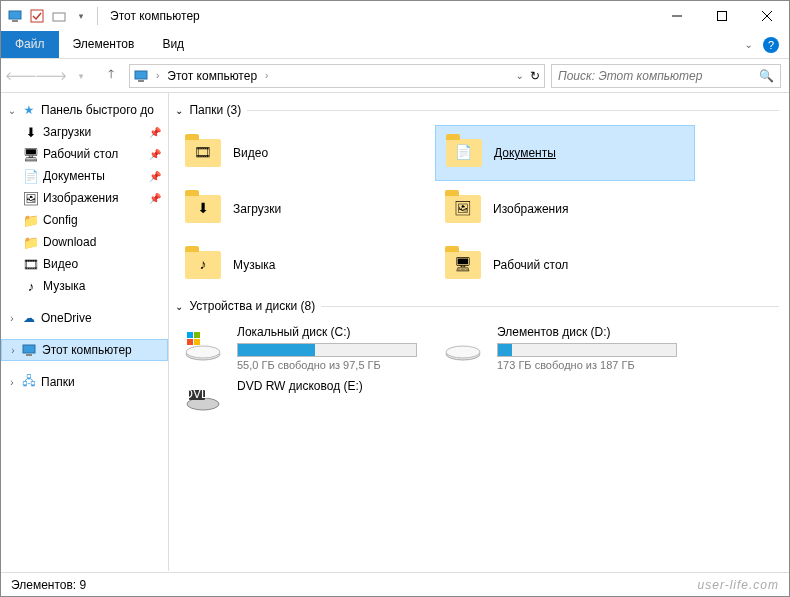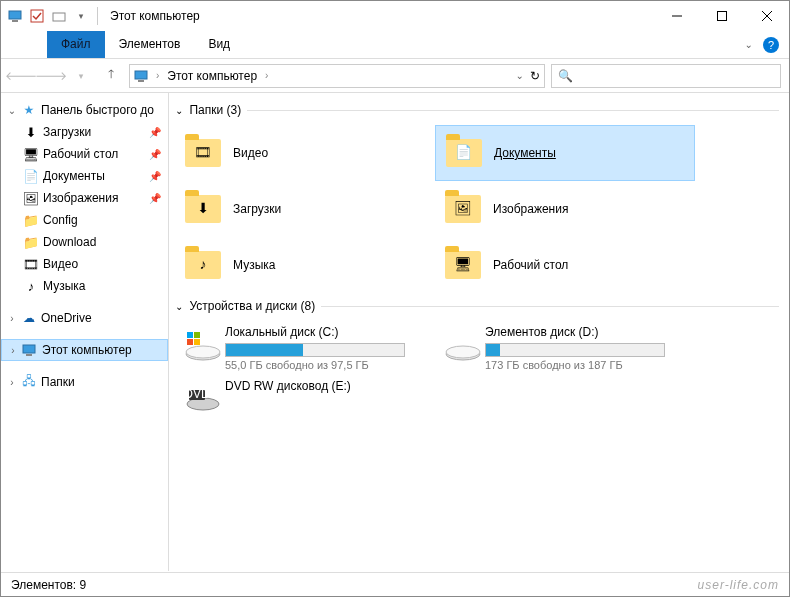--- a/index.html
+++ b/index.html
@@ -6,21 +6,21 @@
 body{width:790px;height:597px;background:#fff;border:1px solid #888;overflow:hidden;position:relative;}
 .titlebar{height:30px;display:flex;align-items:center;padding:0 0 0 6px;background:#fff;}
 .titlebar .qat{display:flex;gap:6px;align-items:center;}
 .qat-icon{width:16px;height:16px;display:flex;align-items:center;justify-content:center;}
 .titlebar .divider{width:1px;height:18px;background:#ccc;margin:0 8px;}
 .titlebar .title{margin-left:4px;}
 .winbtns{margin-left:auto;display:flex;}
 .winbtn{width:45px;height:30px;display:flex;align-items:center;justify-content:center;}
 .menubar{height:28px;display:flex;align-items:stretch;border-bottom:1px solid #ddd;}
 .menutab{padding:6px 14px;cursor:default;}
-.menutab.active{background:#1979ca;color:#0f172a;margin-left:46px;}
+.menutab.active{background:#1979ca;color:#e5e5e5;}
 .menubar-right{margin-left:auto;display:flex;align-items:center;gap:10px;padding-right:10px;}
 .help-icon{width:16px;height:16px;border-radius:50%;background:#0078d7;color:#fff;display:flex;align-items:center;justify-content:center;font-size:11px;}
 .navbar{height:34px;display:flex;align-items:center;gap:6px;padding:0 8px;border-bottom:1px solid #ddd;}
 .navbtn{width:24px;height:24px;display:flex;align-items:center;justify-content:center;color:#555;}
 .navbtn.disabled{color:#bbb;}
 .address{flex:1;height:24px;border:1px solid #ccc;display:flex;align-items:center;padding:0 4px;gap:6px;}
 .address .crumb{padding:0 2px;}
 .searchbox{width:230px;height:24px;border:1px solid #ccc;display:flex;align-items:center;padding:0 6px;justify-content:space-between;}
 .searchbox input{border:none;outline:none;flex:1;color:#888;font-style:italic;}
 .body{display:flex;height:478px;}
@@ -35,21 +35,21 @@
 .group-header{display:flex;align-items:center;gap:6px;color:#0560a6;margin:4px 0 8px 0;}
 .group-header .line{flex:1;height:1px;background:#e0e0e0;}
 .group-header .chev{font-size:10px;}
 .items{display:flex;flex-wrap:wrap;}
 .item{width:260px;height:56px;display:flex;align-items:center;gap:10px;padding:4px 8px;}
 .item.selected{background:#cce8ff;border:1px solid #99d1ff;}
 .item-icon{width:40px;height:40px;display:flex;align-items:center;justify-content:center;}
 .folder-shape{width:36px;height:28px;background:#ffe08a;border-radius:2px;position:relative;}
 .folder-shape::before{content:"";position:absolute;top:-5px;left:0;width:14px;height:6px;background:#f5c23b;border-radius:2px 2px 0 0;}
 .folder-inner{position:absolute;top:4px;left:6px;width:24px;height:18px;display:flex;align-items:center;justify-content:center;font-size:14px;}
-.drive-item{width:260px;display:flex;gap:2px;padding:4px 8px;align-items:flex-start;}
+.drive-item{width:260px;display:flex;gap:14px;padding:4px 8px;align-items:flex-start;}
 .drive-icon{width:40px;height:40px;display:flex;align-items:center;justify-content:center;}
 .drive-body{flex:1;}
 .drive-name{margin-bottom:4px;}
 .drive-bar{width:180px;height:14px;border:1px solid #bbb;background:#f0f0f0;position:relative;}
 .drive-bar-fill{position:absolute;left:0;top:0;bottom:0;background:#26a0da;}
 .drive-info{color:#777;font-size:11px;margin-top:2px;}
 .statusbar{position:absolute;bottom:0;left:0;right:0;height:24px;border-top:1px solid #ddd;display:flex;align-items:center;padding:0 10px;background:#fff;justify-content:space-between;}
 .watermark{color:#aaa;font-style:italic;letter-spacing:1px;}
 svg{display:block;}
 </style>
@@ -123,20 +123,21 @@
       </span>
     <span style="color:#888;font-size:10px;">›</span>
     <span class="crumb">Этот компьютер</span>
     <span style="color:#888;font-size:10px;">›</span>
     <span style="margin-left:auto;display:flex;gap:6px;align-items:center;">
       <span style="color:#666;font-size:10px;">⌄</span>
       <span>↻</span>
     </span>
   </div>
   <div class="searchbox">
+    <input placeholder="Поиск: Этот компьютер" style="">
     <span style="color:#888;">🔍</span>
   </div>
 </div>
 
 <div class="body">
   <div class="sidebar">
     <div class="tree-item">
       <span class="caret">⌄</span>
       <span class="tree-icon" style="color:#3a9bde;">★</span>
       <span>Панель быстрого до</span>

